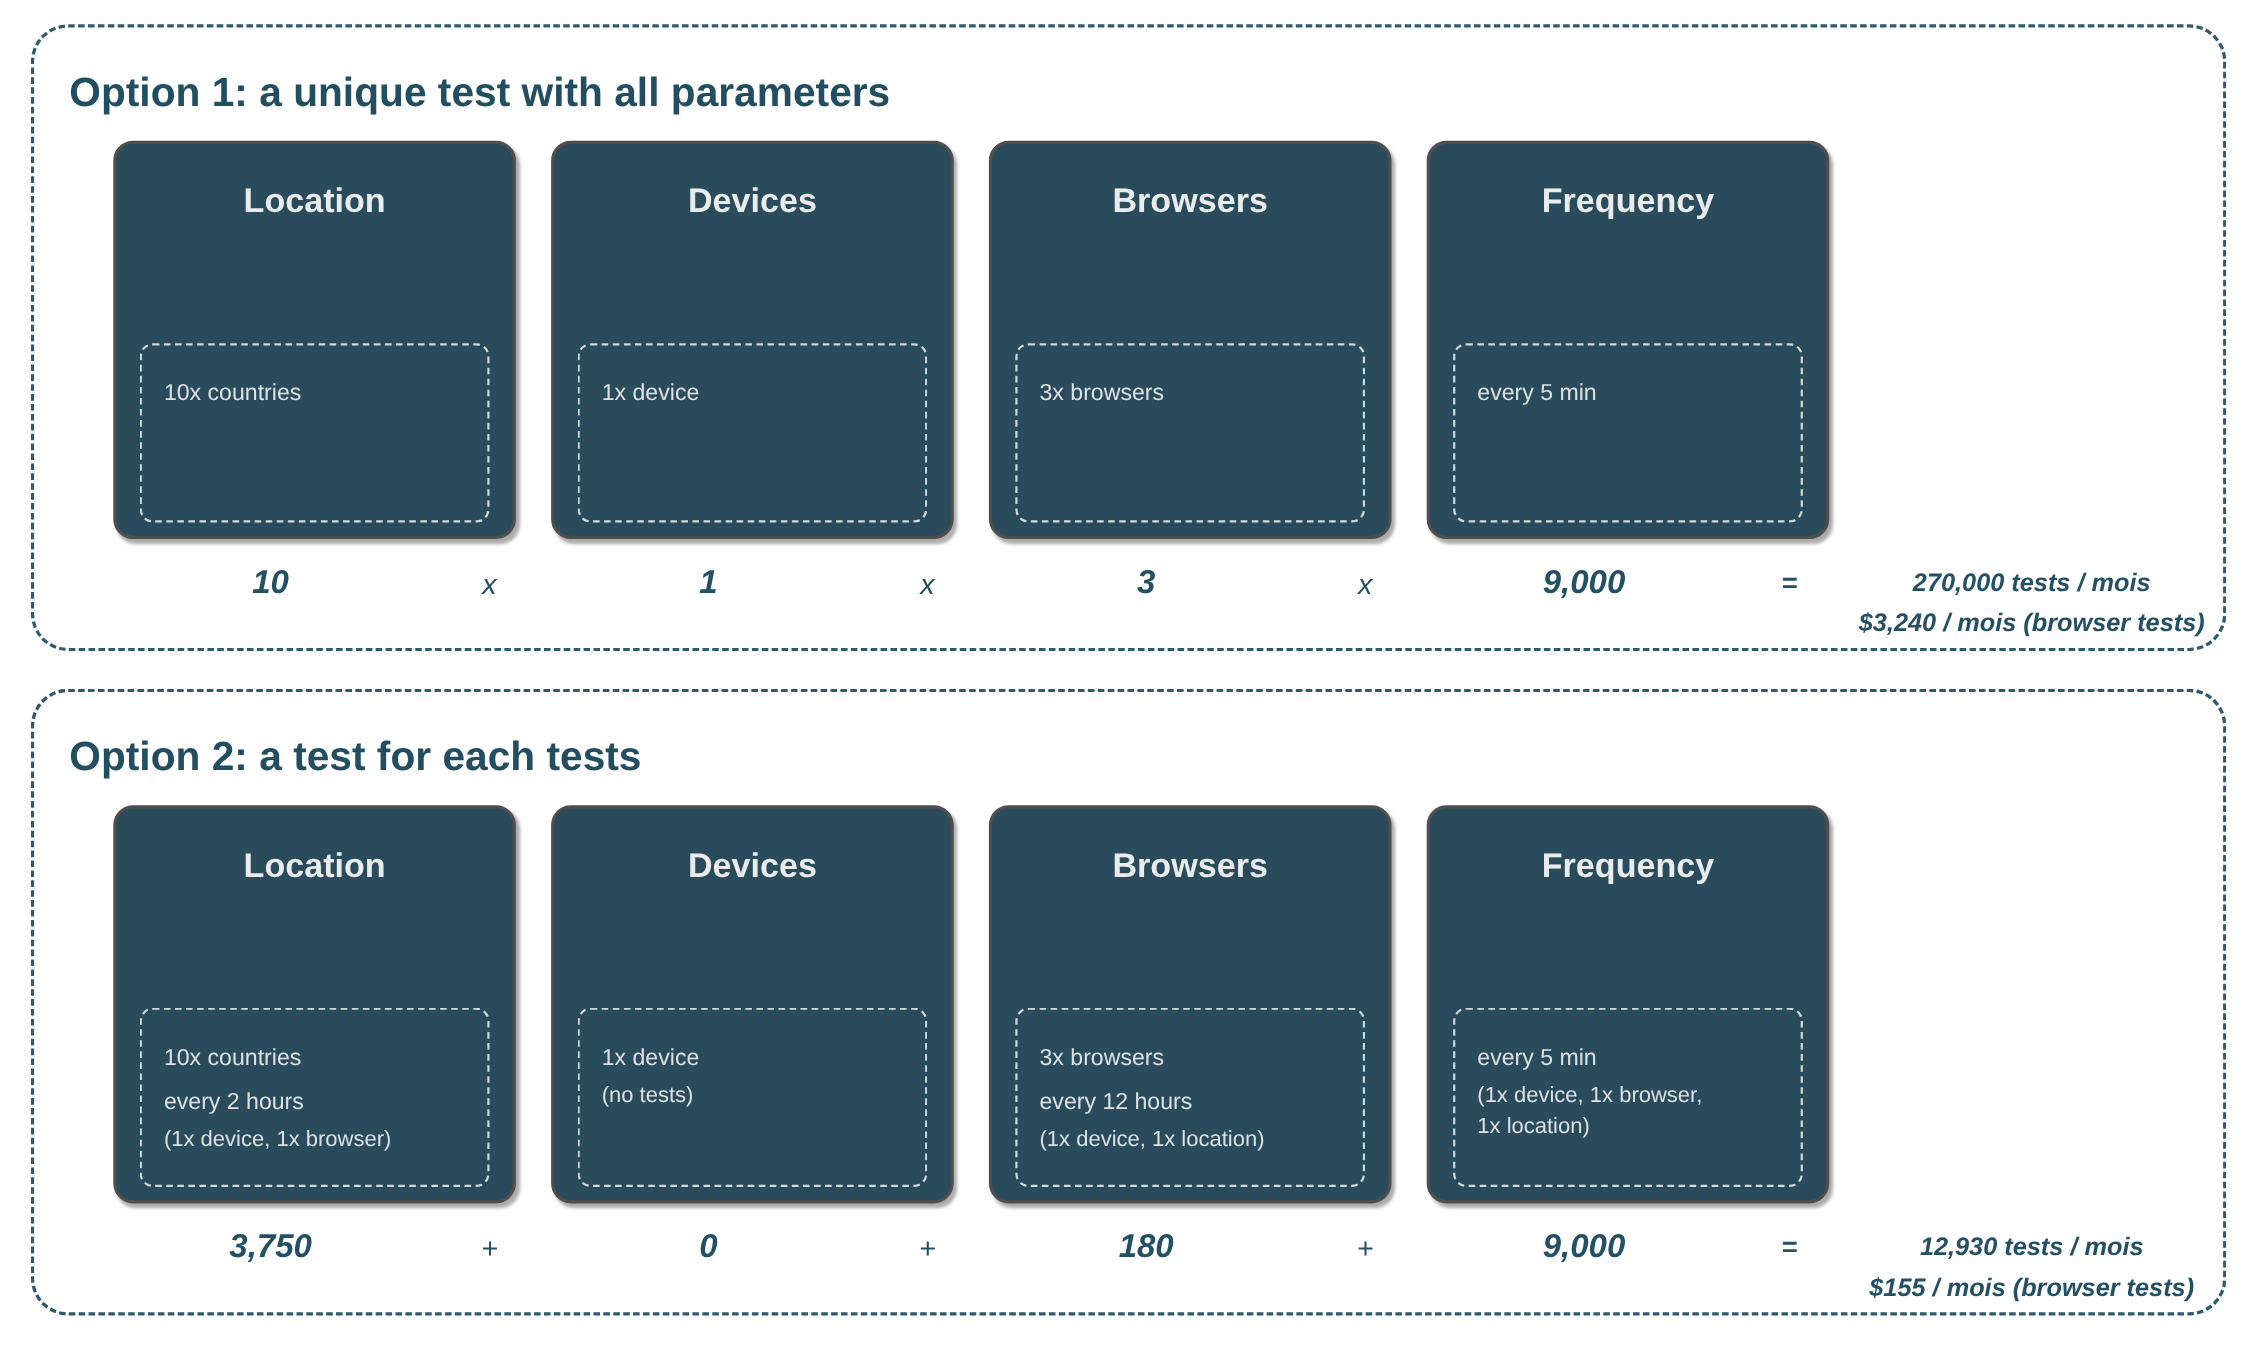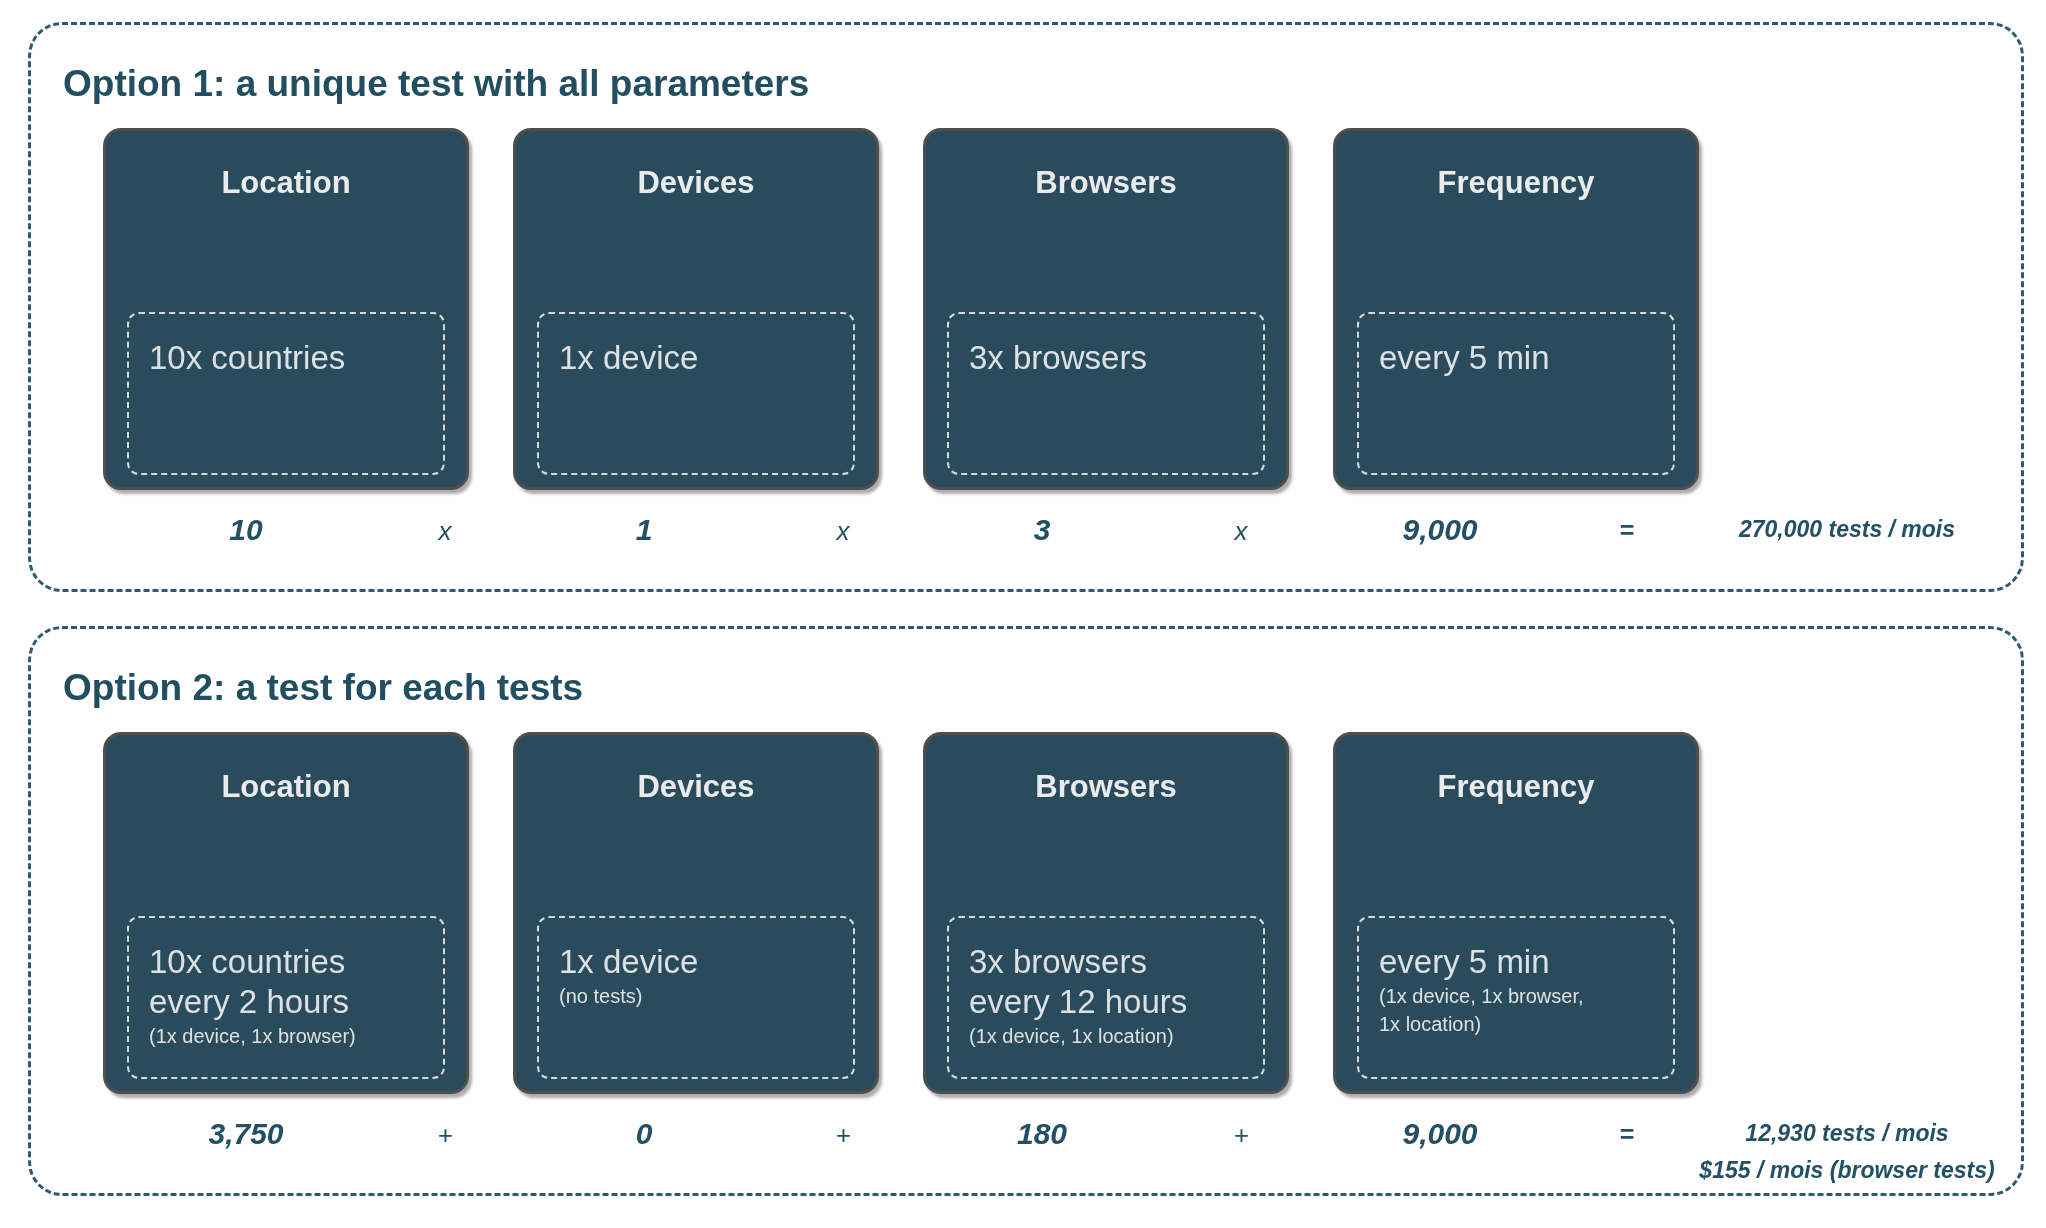--- a/index.html
+++ b/index.html
@@ -11,36 +11,36 @@
     position:absolute;left:28px;width:1996px;height:570px;
     border:3px dashed #2d5a70;border-radius:34px;box-sizing:border-box;
     background:#ffffff;
   }
   .section-1{top:22px;}
   .section-2{top:626px;}
   .section-title{
     position:absolute;left:32px;top:38px;
     font-size:37px;font-weight:600;color:#214e60;white-space:nowrap;
   }
-  .cards-row{position:absolute;left:32px;top:103px;display:flex;gap:44px;padding-left:40px;}
+  .cards-row{position:absolute;left:32px;top:103px;display:flex;gap:32px;padding-left:40px;}
   .card{
     position:relative;width:366px;height:362px;box-sizing:border-box;
     background:#294b5b;border:3px solid #4e4e4e;border-radius:18px;
     box-shadow:3px 4px 3px rgba(70,70,70,0.45);
   }
   .card-title{
     margin-top:34px;text-align:center;
     font-size:31px;font-weight:600;color:#e9ebec;
   }
   .inner-box{
     position:absolute;left:21px;right:21px;top:181px;bottom:12px;
     border:2px dashed #d3d8da;border-radius:12px;box-sizing:border-box;
     padding:24px 16px 0 20px;color:#dde1e3;
   }
-  .line{font-size:33px;line-height:40px;white-space:nowrap;}
+  .line{font-size:21px;line-height:40px;white-space:nowrap;}
   .line-sm{font-size:20px;line-height:28px;white-space:nowrap;}
   .line:empty,.line-sm:empty{display:none;}
   .calc-row{position:absolute;left:32px;top:488px;display:flex;align-items:flex-start;}
   .num{
     width:366px;text-align:center;
     font-size:30px;font-style:italic;font-weight:600;color:#235064;
   }
   .op{
     width:32px;text-align:center;padding-top:3px;
     font-size:26px;font-style:italic;color:#235064;
@@ -102,20 +102,21 @@
       <div class="op">x</div>
       <div class="num">3</div>
       <div class="op">x</div>
       <div class="num">9,000</div>
     </div>
 
     <div class="totals">
       <div class="equals">=</div>
       <div class="total-lines">
         <div class="total-line">270,000 tests / mois</div>
+        <div class="total-line">$3,240 / mois (browser tests)</div>
       </div>
     </div>
   </div>
 
   <div class="section section-2">
     <div class="section-title">Option 2: a test for each tests</div>
 
     <div class="cards-row">
       <div class="card">
         <div class="card-title">Location</div>

